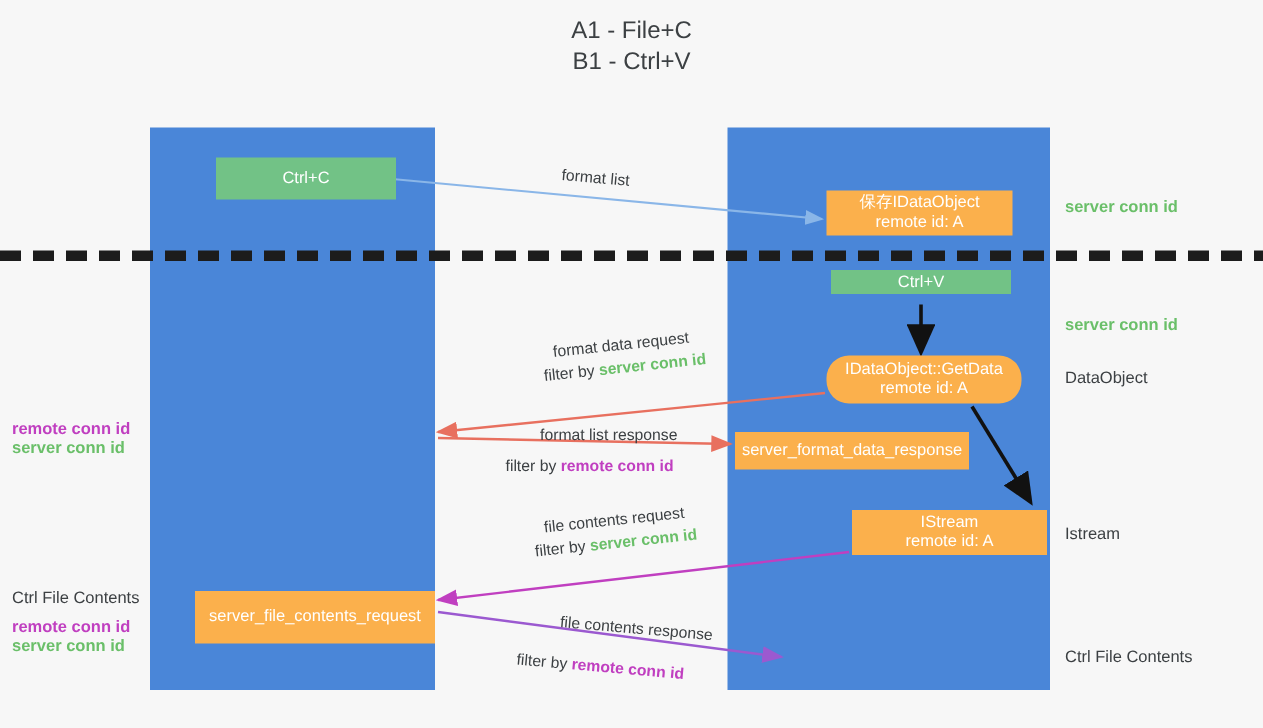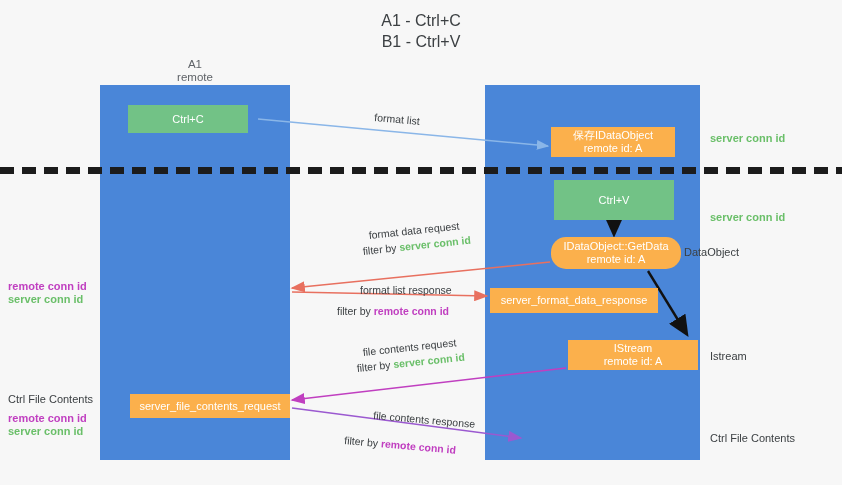--- a/index.html
+++ b/index.html
@@ -72,25 +72,23 @@
     background-image:repeating-linear-gradient(to right,#1c1c1c 0px,#1c1c1c 14px,rgba(0,0,0,0) 14px,rgba(0,0,0,0) 22px);
   }
 
   svg.arrows{position:absolute;left:0;top:0;width:842px;height:485px;pointer-events:none;}
 </style>
 </head>
 <body>
 
 <div id="stage">
 
-  <div class="abs title">A1 - Ctrl+C
+  <div class="abs title">A1 - File+C
 B1 - Ctrl+V</div>
 
-  <div class="abs lane-head" style="left:100px;top:58px;width:190px;">A1
-remote</div>
 
   <div class="abs lane" style="left:100px;top:85px;width:190px;height:375px;"></div>
   <div class="abs lane" style="left:485px;top:85px;width:215px;height:375px;"></div>
 
   <svg class="arrows">
     <defs>
       <marker id="ah-blue" markerWidth="9" markerHeight="7" refX="8" refY="3.5" orient="auto">
         <polygon points="0 0, 9 3.5, 0 7" fill="#8ab6e8"></polygon>
       </marker>
       <marker id="ah-red" markerWidth="9" markerHeight="7" refX="8" refY="3.5" orient="auto">
@@ -117,56 +115,56 @@
 
     <line x1="292" y1="292" x2="487" y2="296" stroke="#e8705f" stroke-width="1.6" marker-end="url(#ah-red)"></line>
 
     <line x1="566" y1="368" x2="292" y2="400" stroke="#c03fc0" stroke-width="1.6" marker-end="url(#ah-magenta)"></line>
 
     <line x1="292" y1="408" x2="521" y2="438" stroke="#9b59d0" stroke-width="1.6" marker-end="url(#ah-purple)"></line>
   </svg>
 
   <div class="abs divider"></div>
 
-  <div class="abs box green" style="left:128px;top:105px;width:120px;height:28px;">Ctrl+C</div>
+  <div class="abs box green" style="left:144px;top:105px;width:120px;height:28px;">Ctrl+C</div>
 
 
-  <div class="abs box orange" style="left:130px;top:394px;width:160px;height:24px;">server_file_contents_request</div>
+  <div class="abs box orange" style="left:130px;top:394px;width:160px;height:35px;">server_file_contents_request</div>
 
   <div class="abs box orange" style="left:551px;top:127px;width:124px;height:30px;text-align:center;">保存IDataObject
 remote id: A</div>
 
-  <div class="abs box green" style="left:554px;top:180px;width:120px;height:40px;">Ctrl+V</div>
+  <div class="abs box green" style="left:554px;top:180px;width:120px;height:16px;">Ctrl+V</div>
 
   <div class="abs box orange" style="left:551px;top:237px;width:130px;height:32px;border-radius:15px;">IDataObject::GetData
 remote id: A</div>
 
   <div class="abs box orange" style="left:568px;top:340px;width:130px;height:30px;">IStream
 remote id: A</div>
 
-  <div class="abs box orange" style="left:490px;top:288px;width:168px;height:25px;">server_format_data_response</div>
+  <div class="abs box orange" style="left:490px;top:288px;width:156px;height:25px;">server_format_data_response</div>
 
 
   <div class="abs edge-label" style="left:375px;top:110px;transform:rotate(5deg);transform-origin:left top;">format list</div>
 
   <div class="abs edge-label" style="left:368px;top:228px;transform:rotate(-6deg);transform-origin:left top;">format data request</div>
   <div class="abs edge-label" style="left:362px;top:244px;transform:rotate(-6deg);transform-origin:left top;"><span>filter by </span><span class="hl-green">server conn id</span></div>
 
   <div class="abs edge-label" style="left:360px;top:283px;">format list response</div>
   <div class="abs edge-label" style="left:337px;top:304px;"><span>filter by </span><span class="hl-purple">remote conn id</span></div>
 
   <div class="abs edge-label" style="left:362px;top:345px;transform:rotate(-6deg);transform-origin:left top;">file contents request</div>
   <div class="abs edge-label" style="left:356px;top:361px;transform:rotate(-6deg);transform-origin:left top;"><span>filter by </span><span class="hl-green">server conn id</span></div>
 
   <div class="abs edge-label" style="left:374px;top:408px;transform:rotate(5deg);transform-origin:left top;">file contents response</div>
   <div class="abs edge-label" style="left:345px;top:433px;transform:rotate(5deg);transform-origin:left top;"><span>filter by </span><span class="hl-purple">remote conn id</span></div>
 
   <div class="abs conn-green" style="left:710px;top:131px;">server conn id</div>
   <div class="abs conn-green" style="left:710px;top:210px;">server conn id</div>
-  <div class="abs side-label plain" style="left:684px;top:245px;text-align:right;">DataObject</div>
+  <div class="abs side-label plain" style="left:710px;top:245px;text-align:right;">DataObject</div>
   <div class="abs side-label plain" style="left:710px;top:349px;">Istream</div>
   <div class="abs side-label plain" style="left:710px;top:431px;">Ctrl File Contents</div>
 
   <div class="abs conn-purple" style="left:8px;top:279px;">remote conn id</div>
   <div class="abs conn-green" style="left:8px;top:292px;">server conn id</div>
 
   <div class="abs side-label plain" style="left:8px;top:392px;">Ctrl File Contents</div>
   <div class="abs conn-purple" style="left:8px;top:411px;">remote conn id</div>
   <div class="abs conn-green" style="left:8px;top:424px;">server conn id</div>
 

